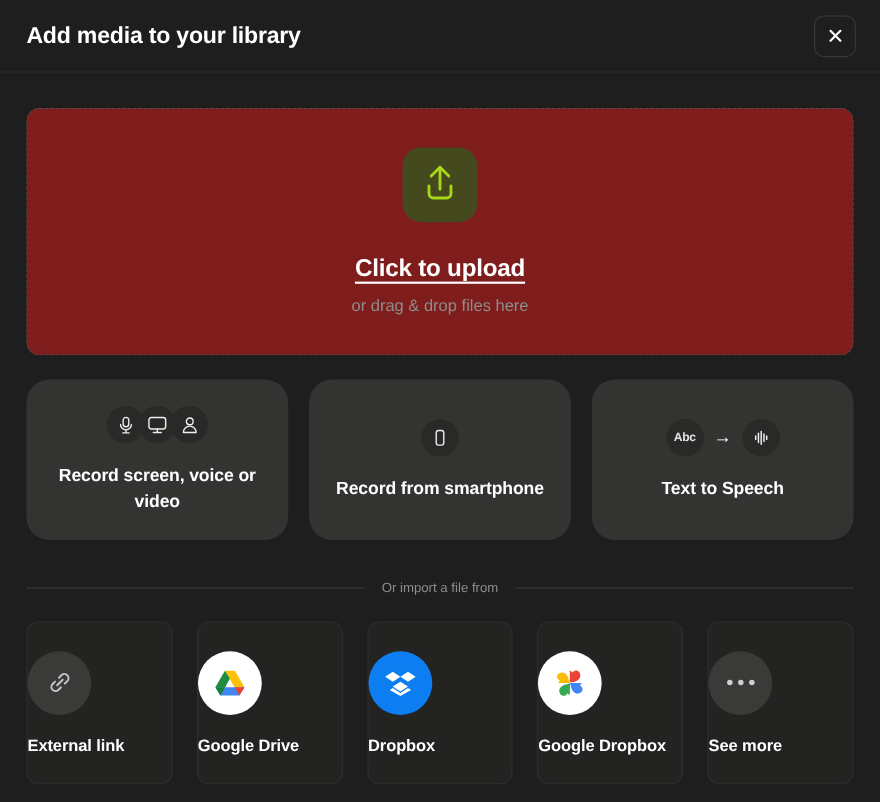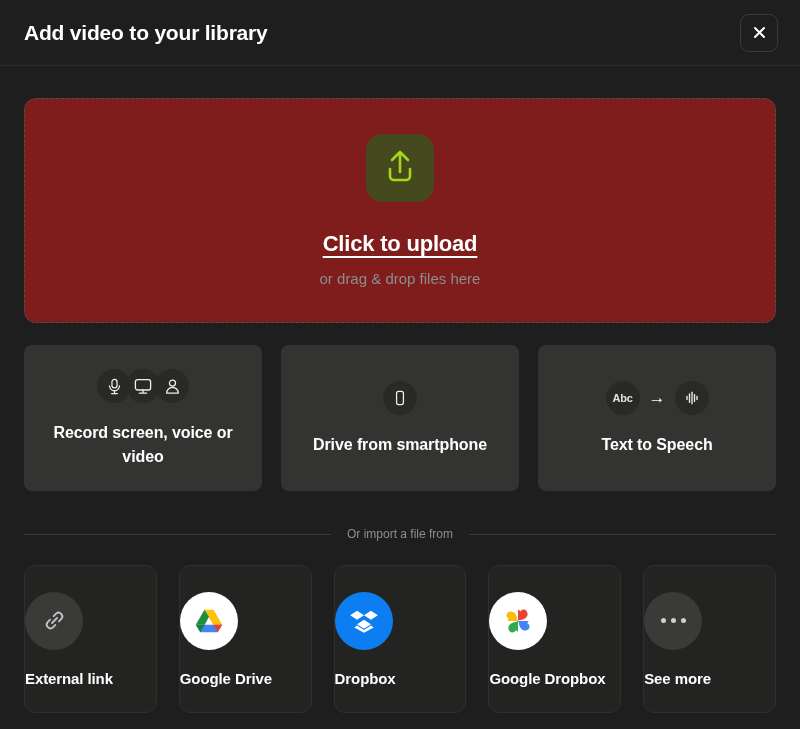--- a/index.html
+++ b/index.html
@@ -76,21 +76,21 @@
 
   
   .cards {
     margin-top: 22px;
     display: grid;
     grid-template-columns: 1fr 1fr 1fr;
     gap: 19px;
   }
   .card {
     background: #333331;
-    border-radius: 8px;
+    border-radius: 21px;
     height: 146px;
     display: flex;
     flex-direction: column;
     align-items: center;
     justify-content: center;
     padding: 0 14px;
     cursor: pointer;
   }
   .card-icons {
     display: flex;
@@ -177,21 +177,21 @@
     text-align: center;
     letter-spacing: -0.1px;
   }
   .dots { display: flex; gap: 5px; }
   .dot { width: 5px; height: 5px; border-radius: 50%; background: #cfcfcf; }
 </style>
 </head>
 <body>
 
 <div class="header">
-  <div class="header-title">Add video to your library</div>
+  <div class="header-title">Add media to your library</div>
   <div class="close-btn">
     <span>
       <svg width="15" height="15" viewBox="0 0 15 15">
         <path d="M3 3 L12 12 M12 3 L3 12" stroke="#ffffff" stroke-width="2" stroke-linecap="round" fill="none"></path>
       </svg>
     </span>
   </div>
 </div>
 
 <div class="body">
@@ -237,21 +237,21 @@
     </div>
 
     <div class="card">
       <div class="card-icons">
         <div class="icon-circle">
           <svg width="18" height="18" viewBox="0 0 20 20">
             <rect x="6.2" y="2.6" width="7.6" height="14.8" rx="2.3" stroke="#efefef" stroke-width="1.4" fill="none"></rect>
           </svg>
         </div>
       </div>
-      <div class="card-label">Drive from smartphone</div>
+      <div class="card-label">Record from smartphone</div>
     </div>
 
     <div class="card">
       <div class="card-icons">
         <div class="icon-circle">
           <span class="abc-text">Abc</span>
         </div>
         <span class="arrow-sep">→</span>
         <div class="icon-circle">
           <svg width="20" height="20" viewBox="0 0 20 20">

